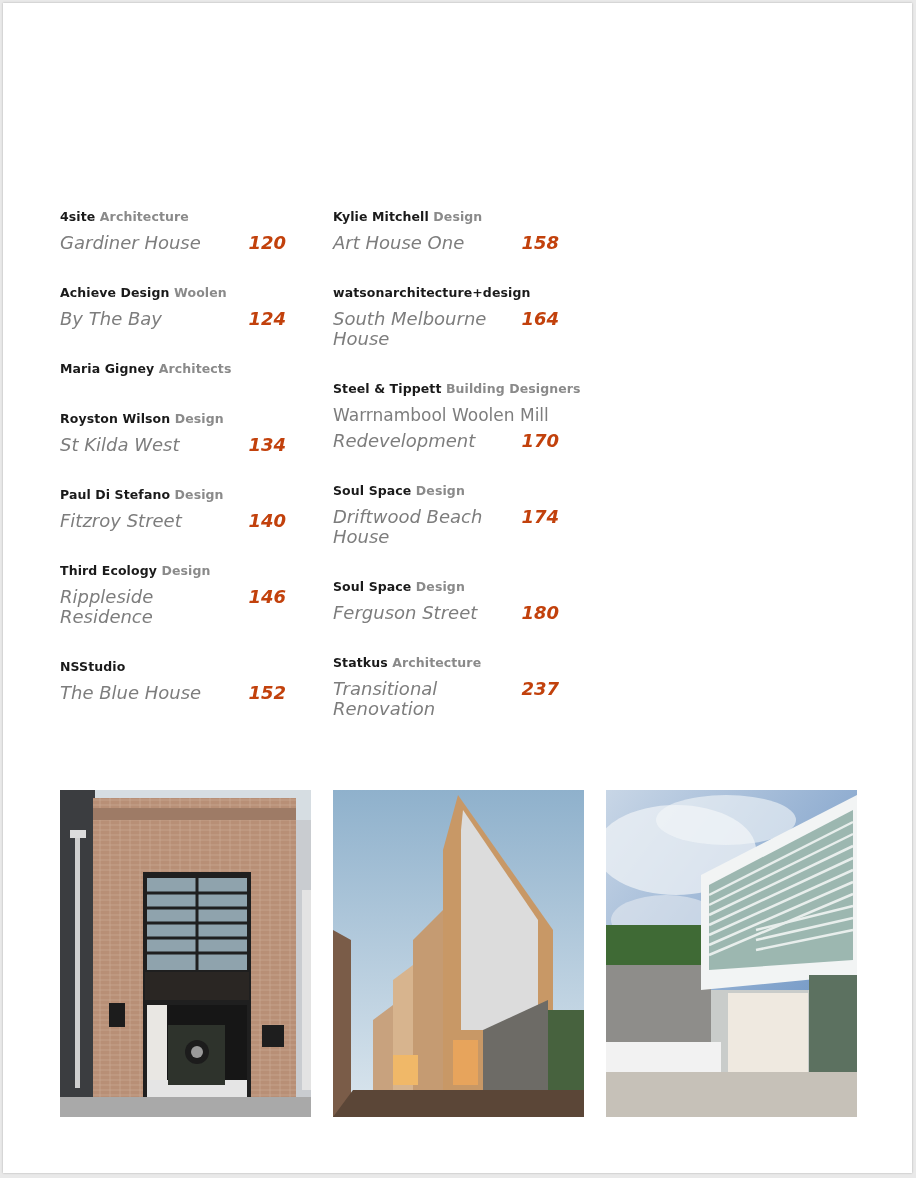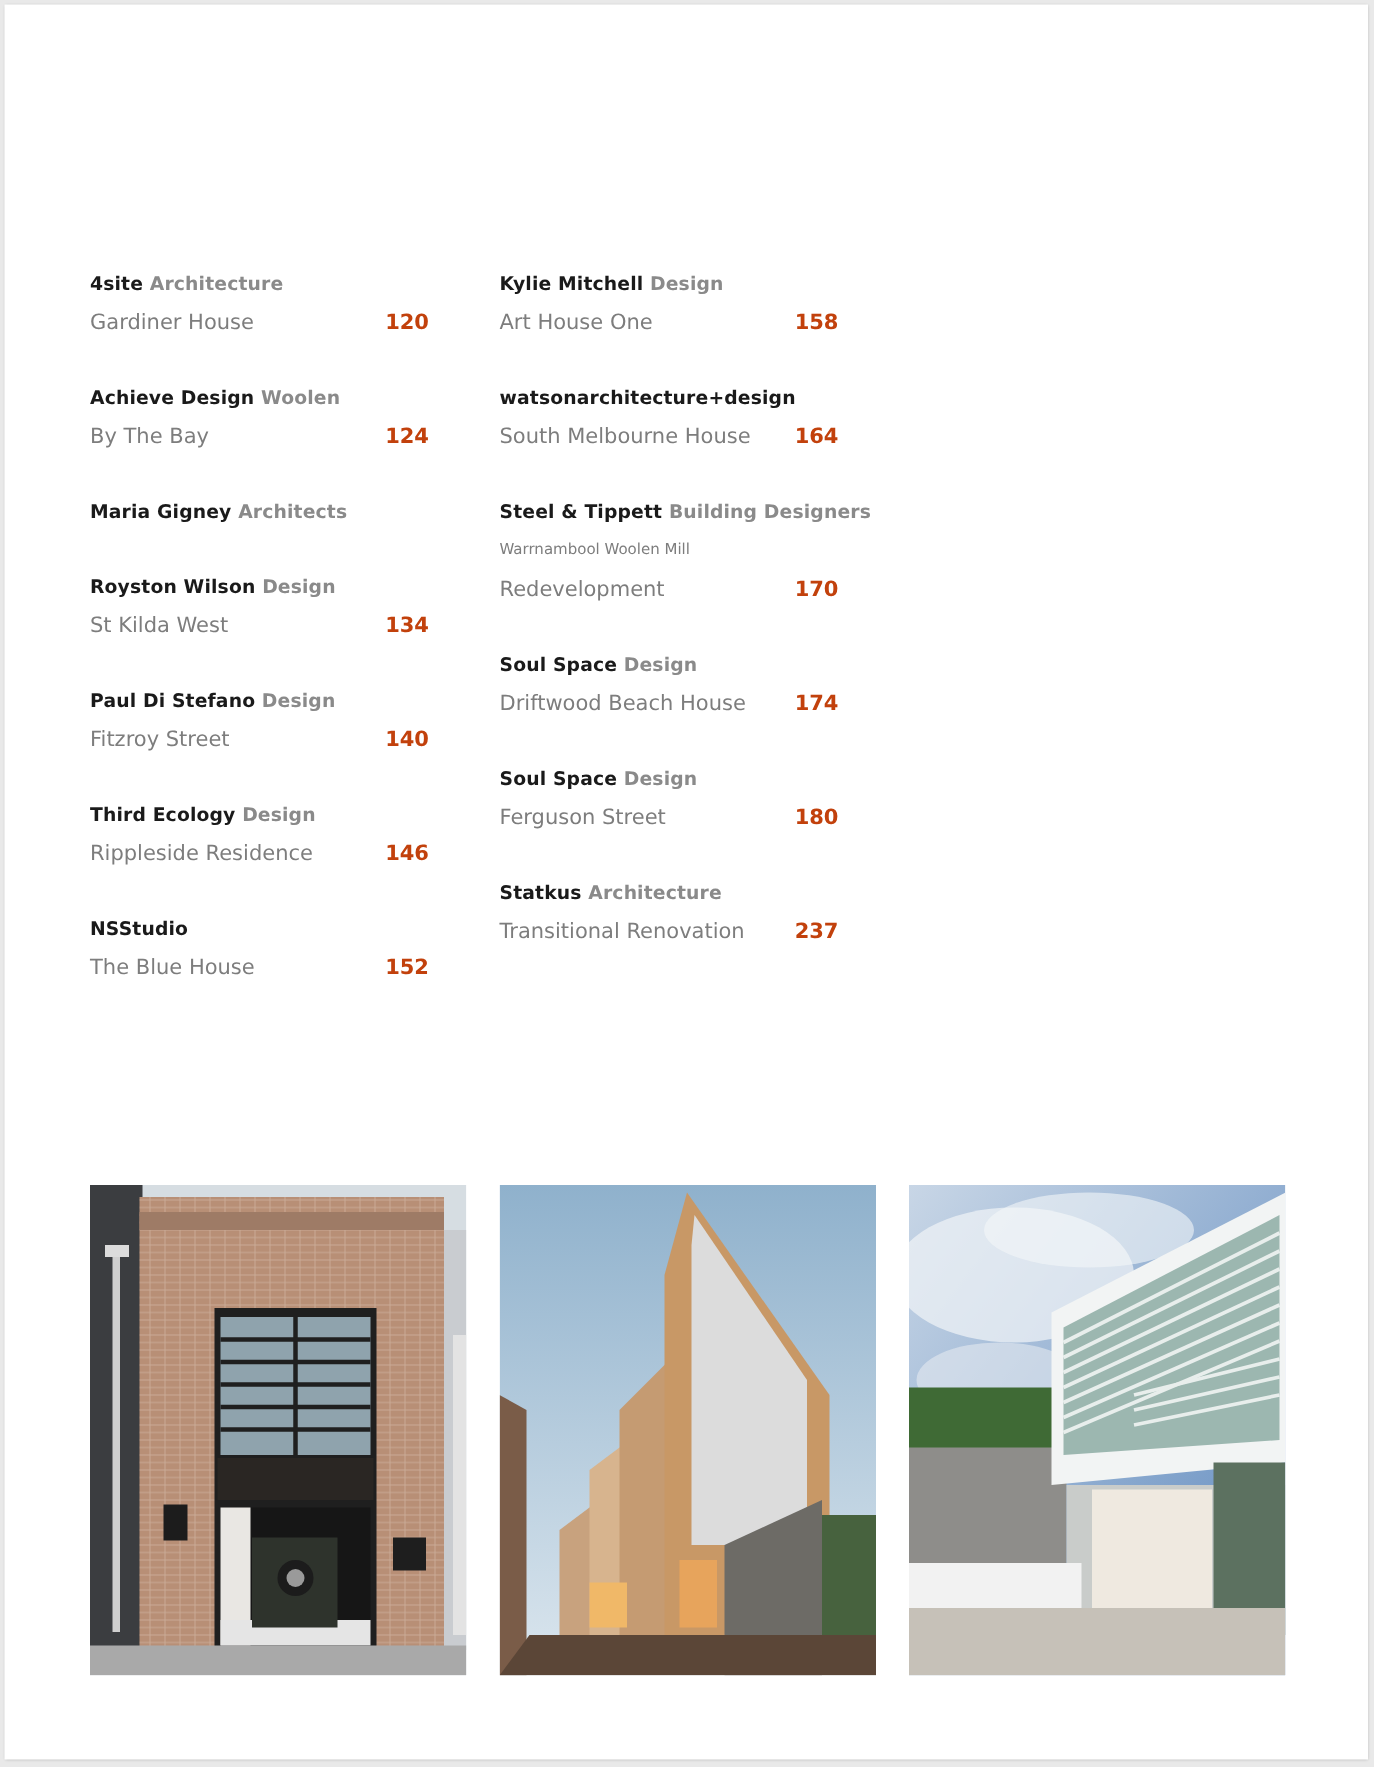--- a/index.html
+++ b/index.html
@@ -1,27 +1,27 @@
 <!DOCTYPE html>
 <html><head>
 <meta charset="utf-8">
 <style>
   html,body{margin:0;padding:0;background:#e9e9e9;}
   body{width:916px;height:1178px;position:relative;overflow:hidden;font-family:"DejaVu Sans","Liberation Sans",sans-serif;}
   .page{position:absolute;left:3px;top:3px;width:909px;height:1170px;background:#fff;box-shadow:0 0 2px rgba(0,0,0,0.25);}
-  .col{position:absolute;top:176px;width:226px;}
+  .col{position:absolute;top:204px;width:226px;}
   .col.left{left:57px;}
   .col.right{left:330px;}
   .entry{position:relative;margin-bottom:30px;}
   .firm{font-size:12.5px;line-height:20px;height:20px;margin-bottom:6px;letter-spacing:0.1px;white-space:nowrap;}
   .firm .strong{font-weight:bold;color:#1a1a1a;}
   .firm .soft{font-weight:bold;color:#8a8a8a;}
-  .proj{font-size:14px;line-height:20px;color:#7d7d7d;display:flex;justify-content:space-between;margin-bottom:6px;}
+  .proj{font-size:18px;line-height:20px;color:#7d7d7d;display:flex;justify-content:space-between;margin-bottom:6px;font-style:italic;}
   .proj .page-num{font-weight:bold;color:#c2410c;}
-  .proj-line{font-size:10px;line-height:20px;color:#7d7d7d;margin-bottom:6px;}
+  .proj-line{font-size:17px;line-height:20px;color:#7d7d7d;margin-bottom:6px;}
   .photo{position:absolute;top:787px;width:251px;height:327px;overflow:hidden;}
   .photo.p1{left:57px;}
   .photo.p2{left:330px;}
   .photo.p3{left:603px;}
 </style>
 </head>
 <body>
 
 <div class="page">
 

